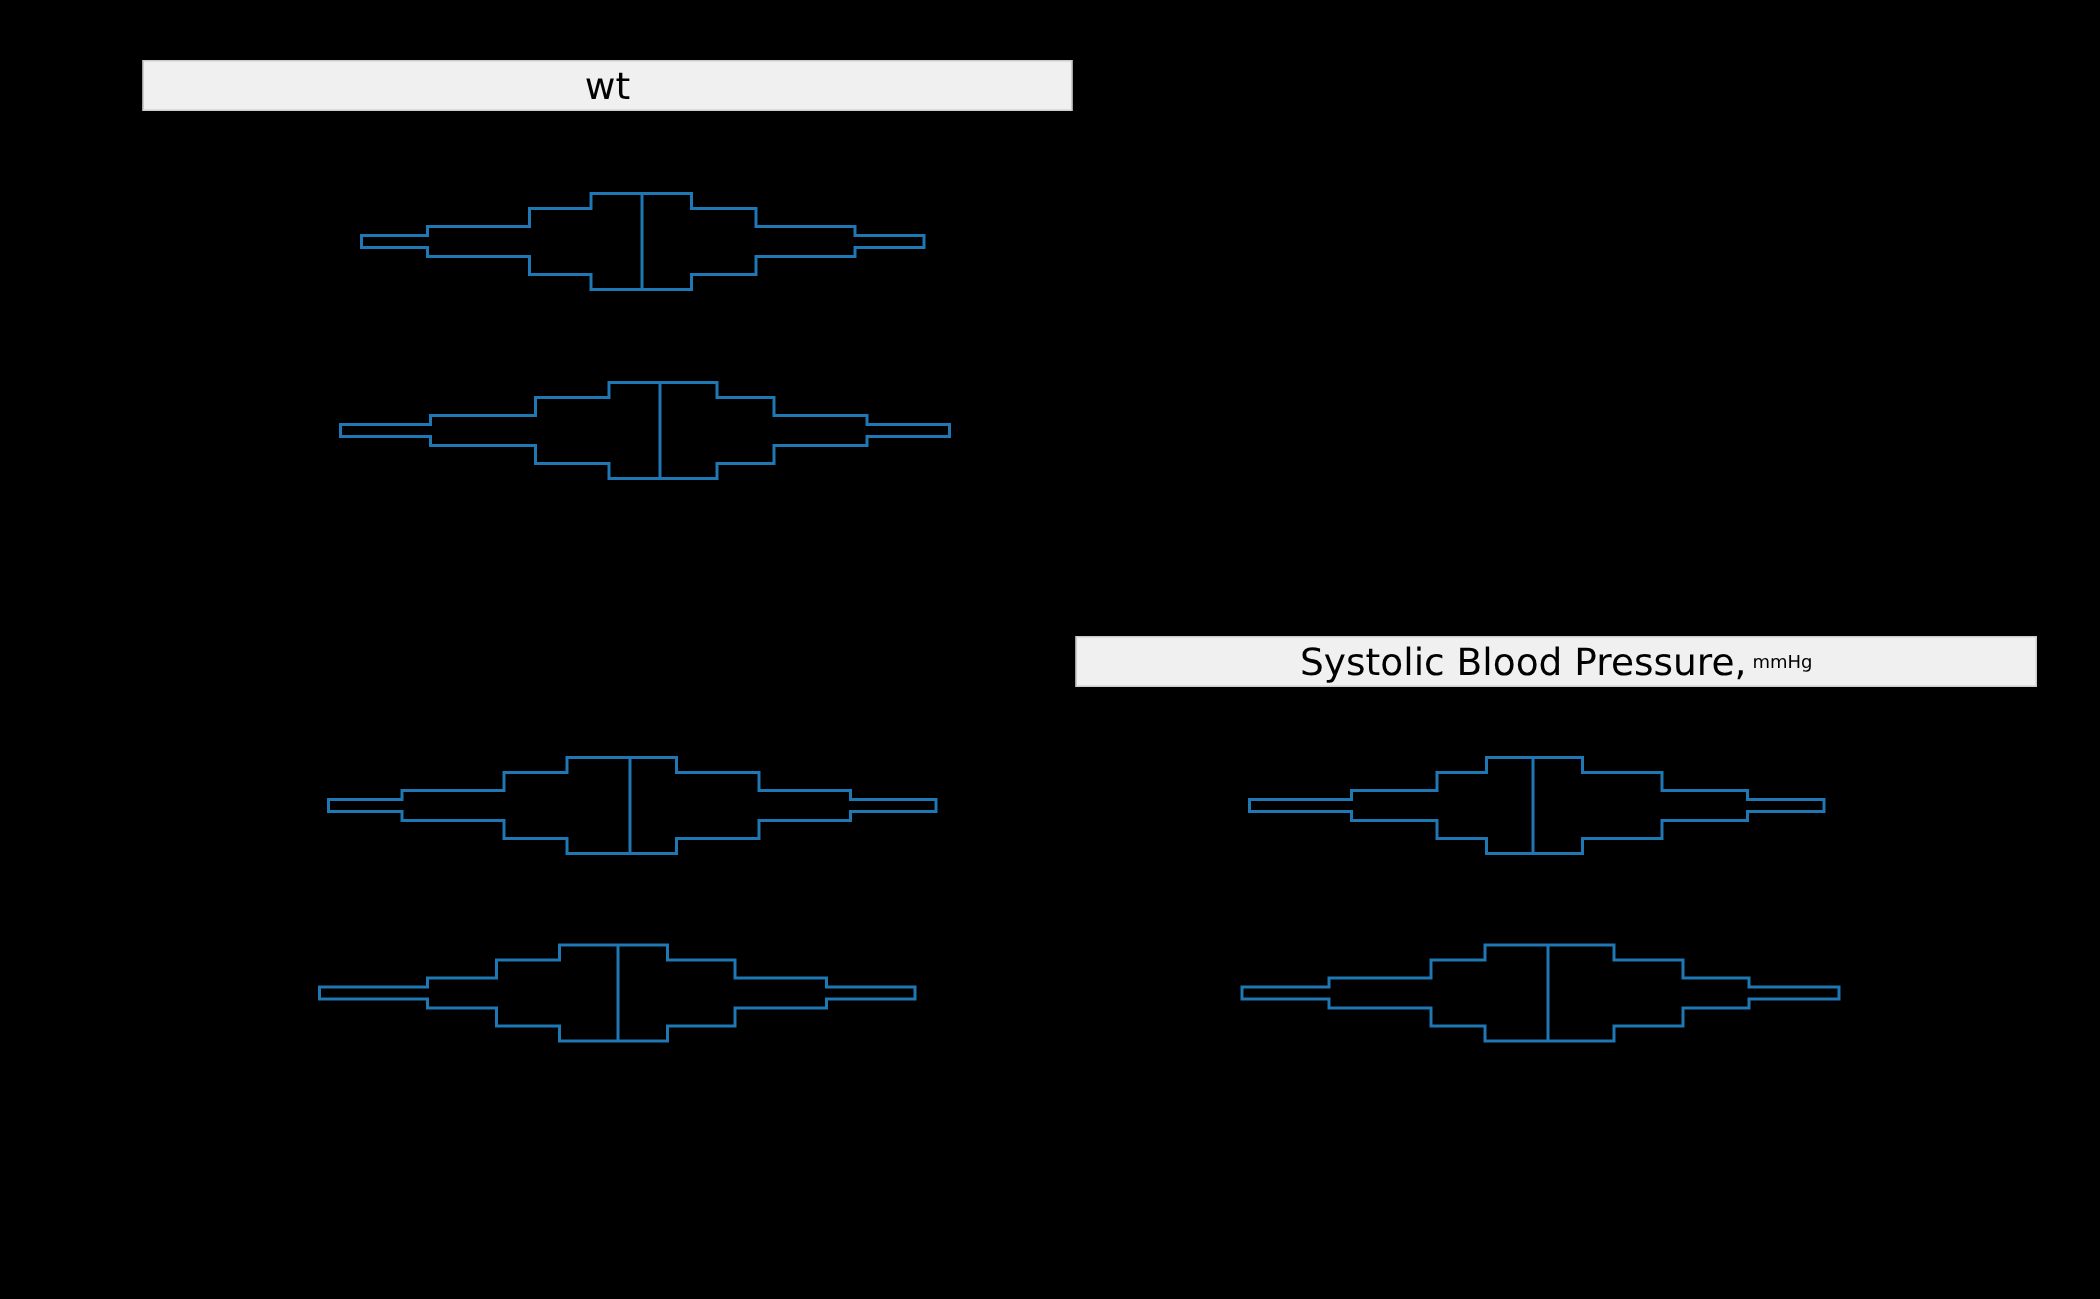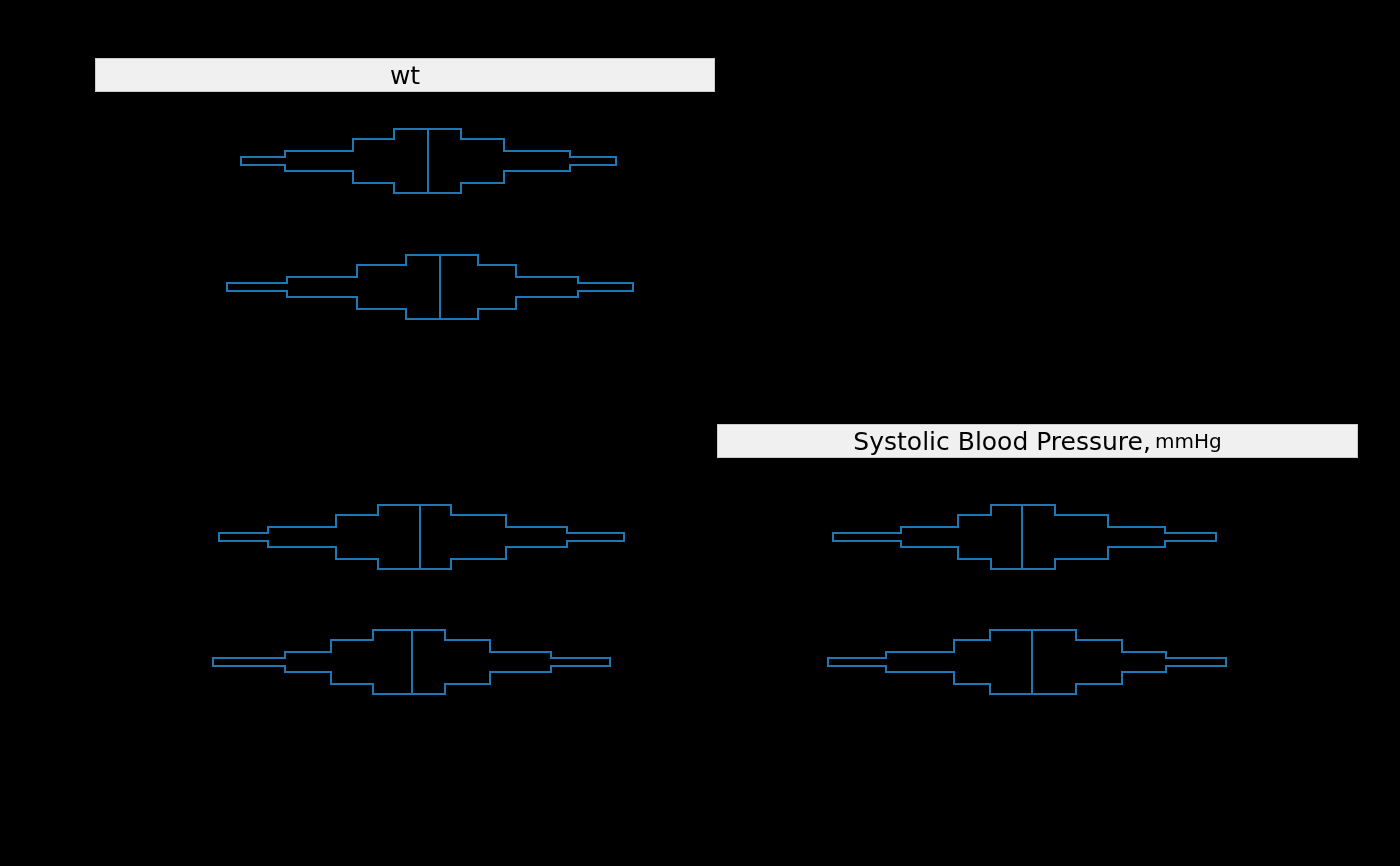--- a/index.html
+++ b/index.html
@@ -31,39 +31,39 @@
     box-sizing: border-box;
     border: 1px solid #cccccc;
     white-space: nowrap;
     overflow: hidden;
   }
   .panel-title .main-label {
     font-size: 25px;
     line-height: 1;
   }
   .panel-title .sub-label {
-    font-size: 20px;
+    font-size: 12px;
     line-height: 1;
     margin-left: 4px;
   }
   .plot-svg {
     position: absolute;
     left: 0;
     top: 0;
     width: 1400px;
     height: 866px;
     pointer-events: none;
   }
 </style>
 </head>
 <body>
 
 <div id="canvas">
 
-  <div class="panel-title" style="left: 95px; top: 58px; width: 620px; height: 34px;">
+  <div class="panel-title" style="left: 95px; top: 40px; width: 620px; height: 34px;">
     <span class="main-label">wt</span>
 
   </div>
 
 
   <div class="panel-title" style="left: 717px; top: 424px; width: 641px; height: 34px;">
     <span class="main-label">Systolic Blood Pressure,</span>
     <span class="sub-label">mmHg</span>
   </div>
 

